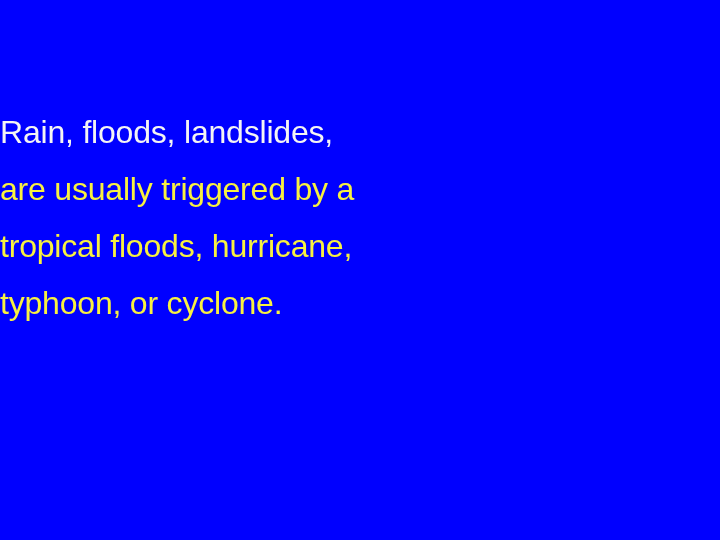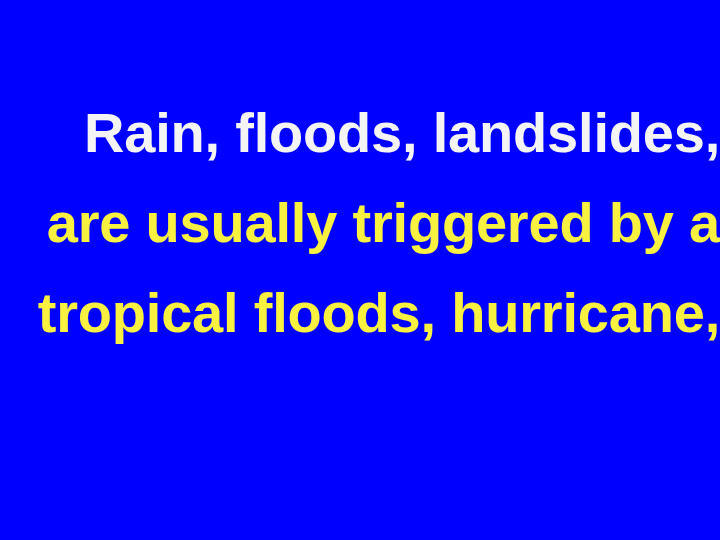--- a/index.html
+++ b/index.html
@@ -22,45 +22,45 @@
     right: 0;
     top: 104px;
     display: flex;
     flex-direction: column;
     align-items: center;
     justify-content: flex-start;
   }
   .slide-line {
     display: block;
     width: 100%;
-    text-align: right;
-    font-size: 56px;
+    text-align: left;
+    font-size: 32px;
     line-height: 57px;
-    font-weight: bold;
+    font-weight: normal;
     letter-spacing: -0.2px;
     white-space: pre;
   }
   .white-line {
     color: #f4f4f4;
   }
   .yellow-line {
     color: #f8f140;
-    margin-top: 33px;
   }
 </style>
 </head>
 <body>
 
 <div id="slide">
 
   <div id="text-block">
 
     <span class="slide-line white-line">Rain, floods, landslides,</span>
 
 
     <span class="slide-line yellow-line">are usually triggered by a</span>
 
     <span class="slide-line yellow-line">tropical floods, hurricane,</span>
 
+    <span class="slide-line yellow-line">typhoon, or cyclone.</span>
 
   </div>
 
 </div>
 
 </body></html>

